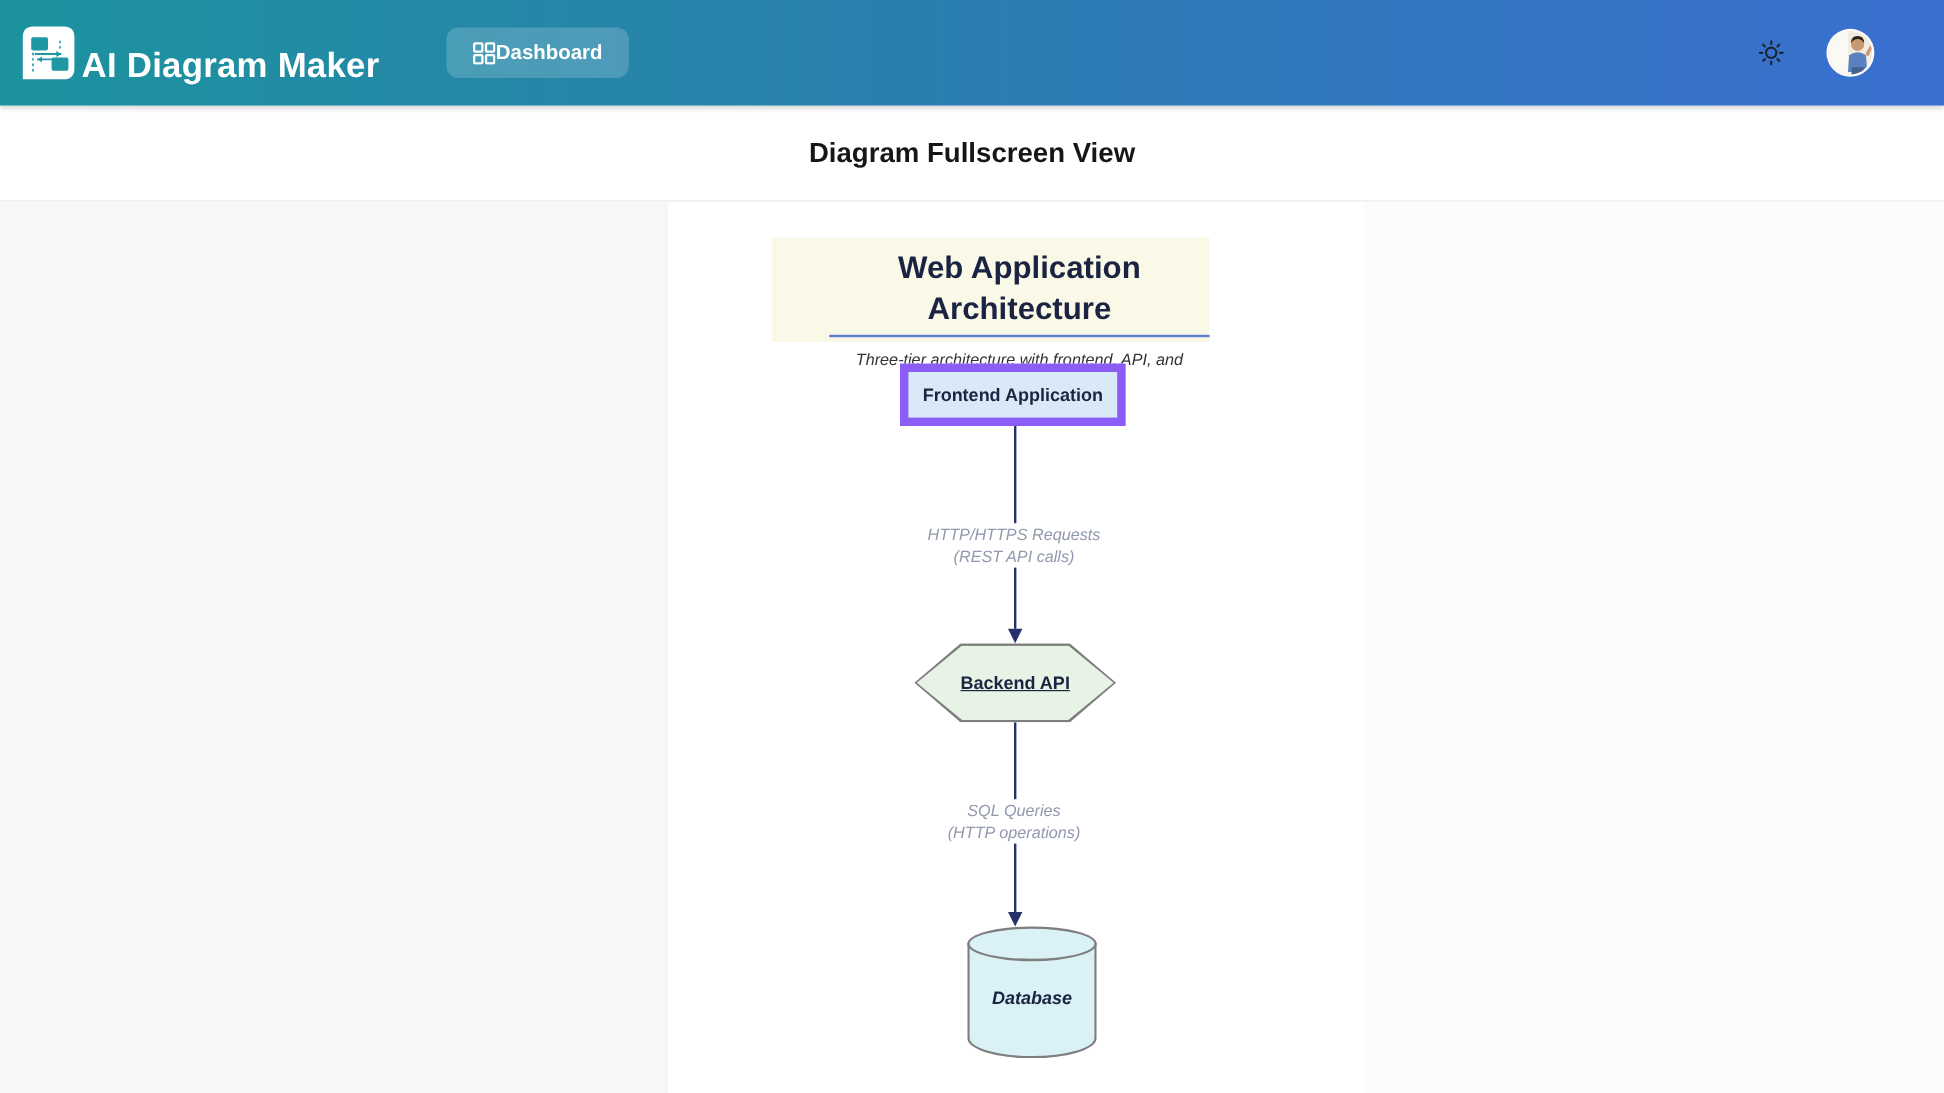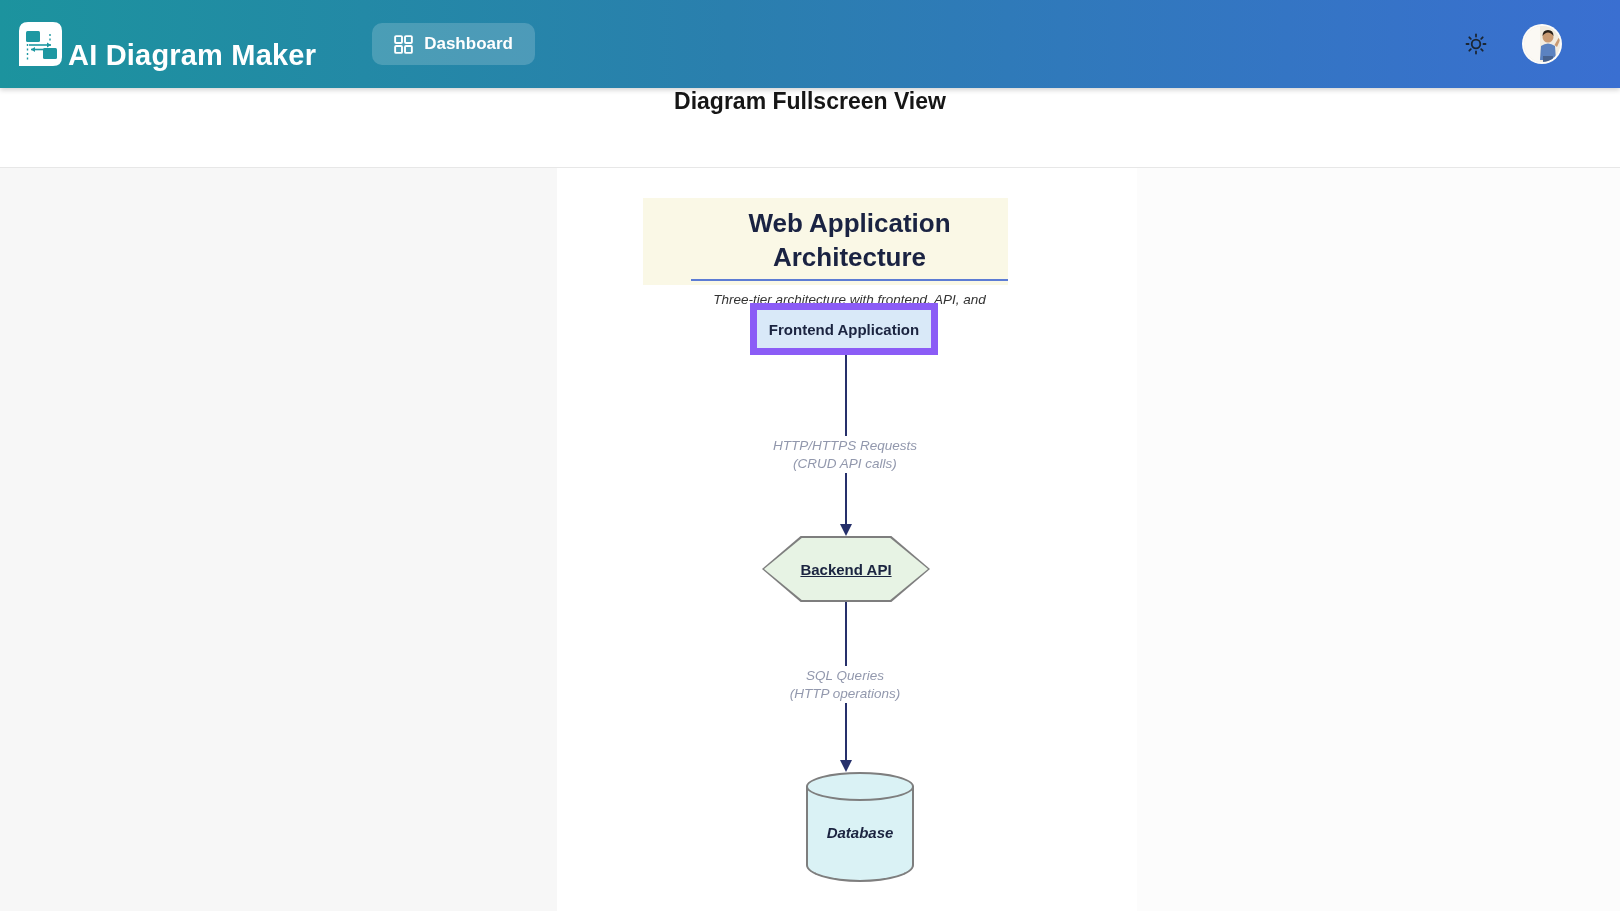--- a/index.html
+++ b/index.html
@@ -13,40 +13,40 @@
     display:flex; align-items:center;
     padding-left:12px; padding-right:58px;
     box-shadow:0 2px 5px rgba(0,0,0,.18);
     position:relative; z-index:5;
   }
   .brand { display:flex; align-items:flex-end; gap:0; cursor:pointer; }
   .logo { width:56px; height:56px; }
   .app-title { color:#ffffff; font-size:29px; font-weight:700; letter-spacing:.2px; }
   .dash-btn {
     margin-left:56px;
-    display:flex; align-items:center; gap:11px;
+    display:flex; align-items:center; 
     background:rgba(255,255,255,.18);
     border:none; border-radius:10px;
     padding:11px 22px; cursor:pointer;
     color:#ffffff; font-size:17px; font-weight:600;
     font-family:inherit;
   }
   .topbar .right { margin-left:auto; display:flex; align-items:center; gap:32px; }
   .theme-toggle { background:transparent; border:none; cursor:pointer; width:28px; height:28px; display:flex; align-items:center; justify-content:center; }
   .avatar {
     width:40px; height:40px; border-radius:50%; overflow:hidden;
     border:2px solid rgba(255,255,255,.85); cursor:pointer; background:#efe6d8;
     flex:none;
   }
 
   
   .page-title-bar {
     height:80px; background:#ffffff;
     border-bottom:1px solid #e7e7e7;
-    display:flex; align-items:flex-start; justify-content:center;
+    display:flex; align-items:center; justify-content:center;
   }
   .page-title-bar h1 { font-size:23px; font-weight:600; color:#161616; }
 
   
   .content { display:flex; height:743px; }
   .side-left  { width:557px; background:#f7f7f7; flex:none; }
   .side-right { flex:1; background:#fcfcfc; }
   .canvas { width:580px; flex:none; background:#ffffff; position:relative; }
 
   
@@ -198,21 +198,21 @@
       </div>
 
       <div class="rect-node">
         <span>Frontend Application</span>
       </div>
 
       <div class="edge-line edge1-line"></div>
       <div class="edge-arrow edge1-arrow"></div>
       <div class="edge-label edge1-label">
         <div>HTTP/HTTPS Requests</div>
-        <div>(CRUD API calls)</div>
+        <div>(REST API calls)</div>
       </div>
 
       <div class="hex-outer">
         <div class="hex-inner"></div>
         <span class="hex-label">Backend API</span>
       </div>
 
       <div class="edge-line edge2-line"></div>
       <div class="edge-arrow edge2-arrow"></div>
       <div class="edge-label edge2-label">

